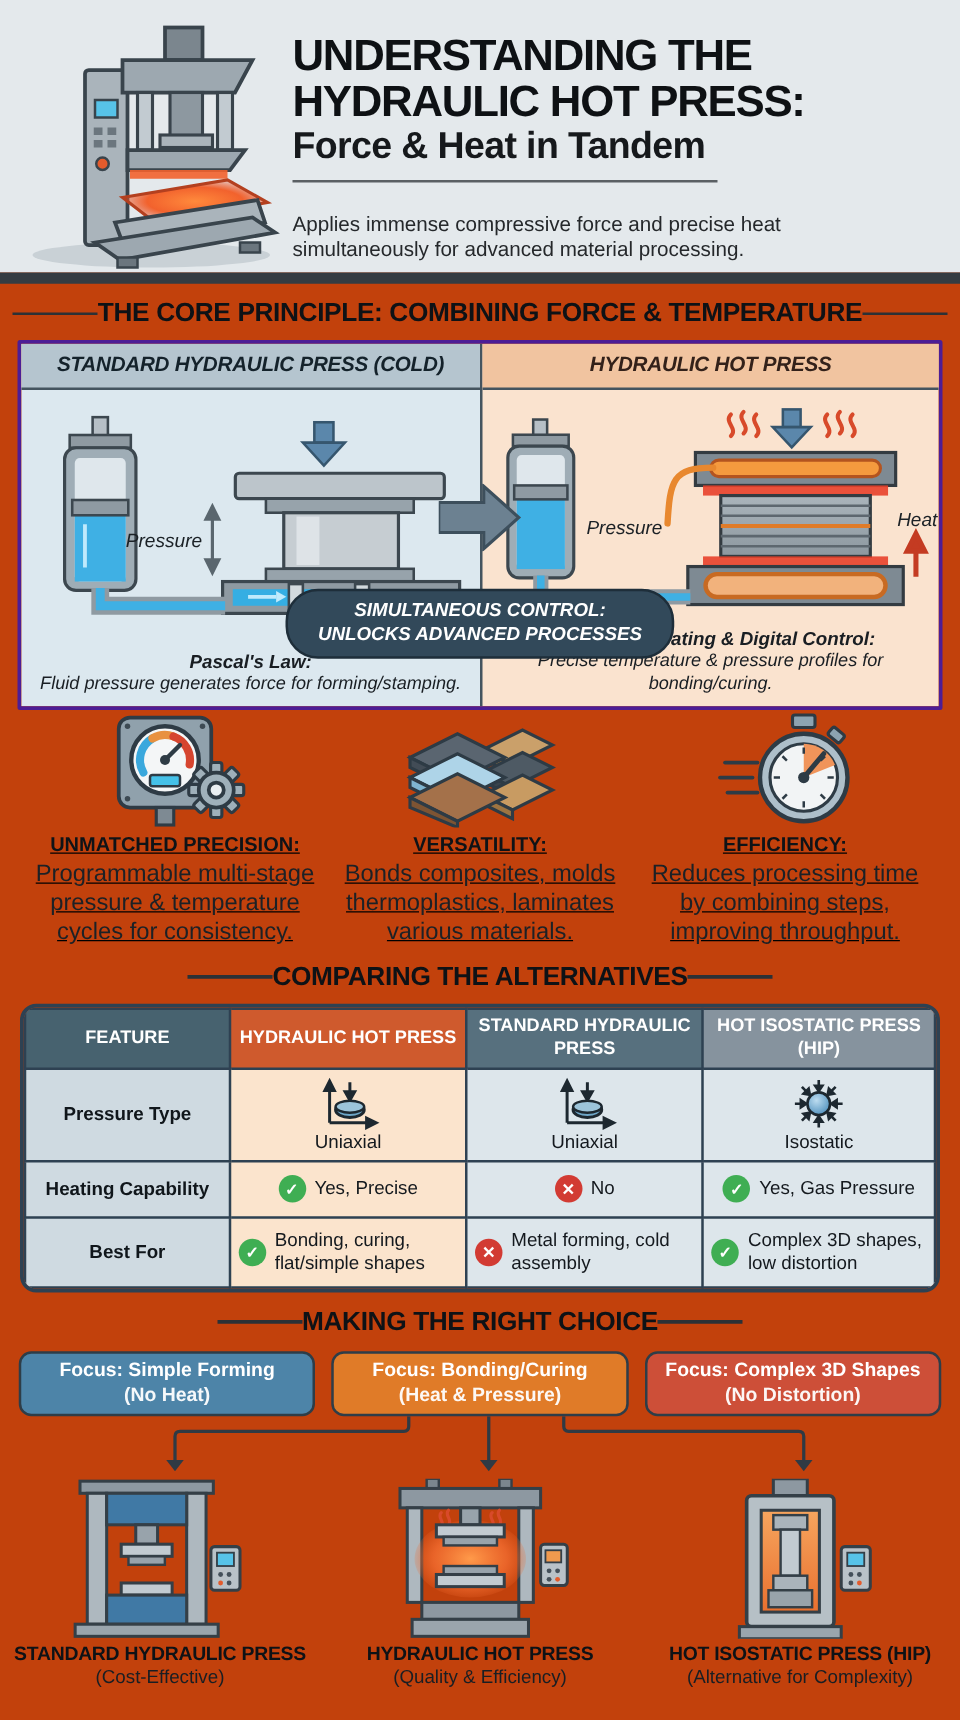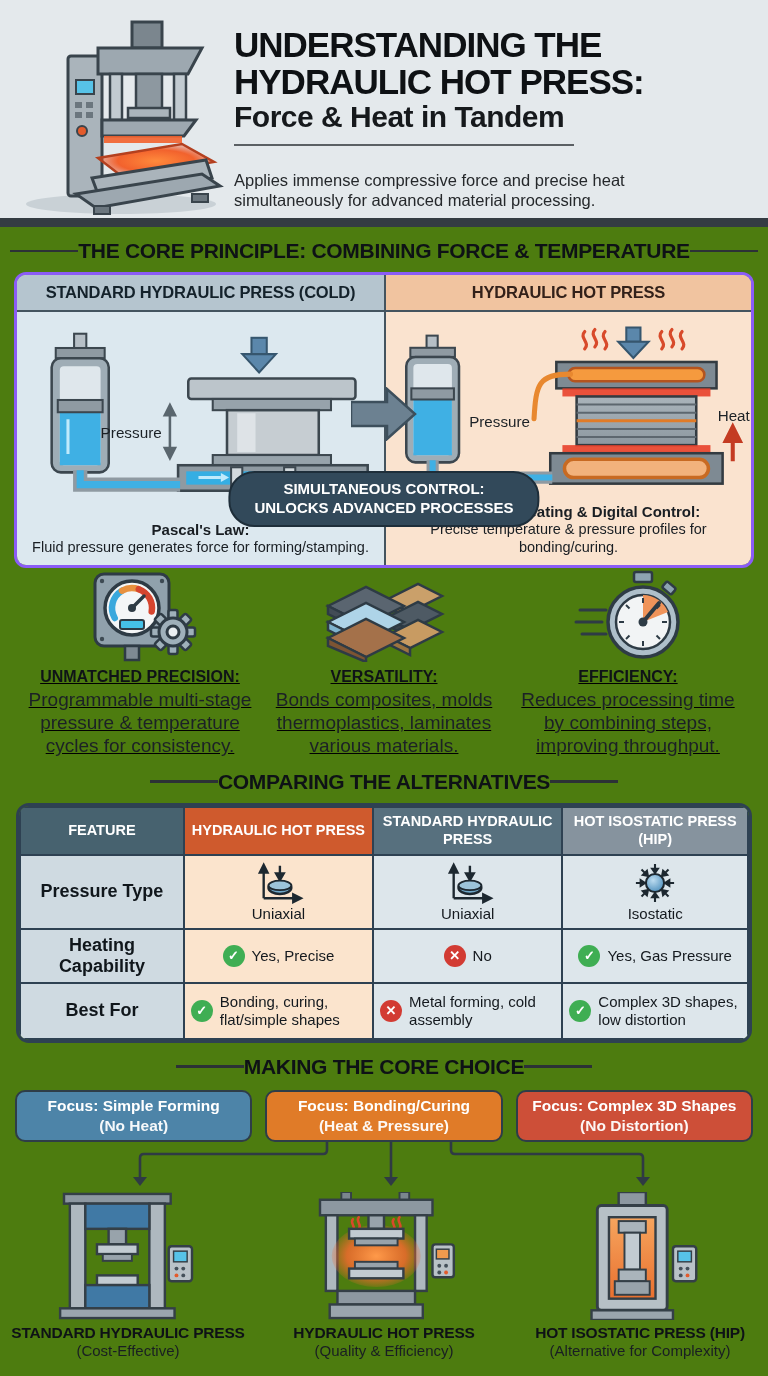--- a/index.html
+++ b/index.html
@@ -1,35 +1,35 @@
 <!DOCTYPE html>
 <html><head>
 <meta charset="utf-8">
 <style>
   * { margin:0; padding:0; box-sizing:border-box; }
   body { background:#888; display:flex; justify-content:center; font-family:"Liberation Sans", sans-serif; }
-  .page { width:768px; height:1376px; background:#4d7c0f; position:relative; overflow:hidden; }
+  .page { width:768px; height:1376px; background:#c2410c; position:relative; overflow:hidden; }
 
   
   .hero { height:218px; background:#e4e9ec; display:flex; padding:8px 14px 0 6px; }
   .hero-art { flex:0 0 222px; }
   .hero-text { padding-top:18px; padding-left:6px; }
   .hero-text .t1 { font-size:35px; font-weight:800; letter-spacing:-1px; color:#0e1114; line-height:1.06; }
   .hero-text .t2 { font-size:30px; font-weight:700; letter-spacing:-0.5px; color:#16191c; line-height:1.15; }
   .hero-rule { width:340px; height:2px; background:#5b6064; margin:9px 0 9px; }
   .hero-sub { font-size:16.5px; color:#25282b; line-height:1.25; max-width:500px;margin-top:24px; }
   .strip { height:9px; background:#343c42; }
 
   
   .sec-title { display:flex; align-items:center; justify-content:center; margin:12px 0 9px; }
   .sec-title .ln { height:2.5px; width:68px; background:#2c3136; }
   .sec-title h2 { font-size:21px; font-weight:800; letter-spacing:-0.3px; color:#0e1216; white-space:nowrap; }
 
   
-  .duo { margin:0 14px; border:3px solid #8b5cf6; border-radius:12px; overflow:hidden; display:flex; height:296px; position:relative; }
+  .duo { margin:0 14px; border:3px solid #4c1d95; border-radius:2px; overflow:hidden; display:flex; height:296px; position:relative;font-style:italic; }
   .panel { width:50%; display:flex; flex-direction:column; }
   .panel.left { background:#dce8ef; }
   .panel.right { background:#fae3cf; border-left:2.5px solid #44545f; }
   .p-head { height:37px; display:flex; align-items:center; justify-content:center; font-weight:800; font-size:16.5px; letter-spacing:-0.2px; border-bottom:2.5px solid #44545f; }
   .panel.left  .p-head { background:#b5c5cf; color:#14222b; }
   .panel.right .p-head { background:#f1c4a0; color:#33211a; }
   .p-diagram { flex:1; position:relative; }
   .p-diagram svg { position:absolute; inset:0; width:100%; height:100%; }
   .p-cap { text-align:center; font-size:14.5px; line-height:1.2; color:#191e23; padding:0 12px 9px; }
   .p-cap b { display:block; font-size:15px; }
@@ -48,21 +48,21 @@
   
   .tbl-wrap { margin:2px 16px 0; border:3px solid #2e4152; border-radius:13px; overflow:hidden; }
   table { width:100%; border-collapse:collapse; table-layout:fixed; }
   th, td { border:2px solid #2e4152; text-align:center; vertical-align:middle; }
   th { color:#fff; font-weight:800; font-size:14.5px; line-height:1.2; height:48px; padding:2px 4px; }
   col.c1 { width:22.5%; } col.c2 { width:26%; } col.c3 { width:26%; } col.c4 { width:25.5%; }
   th.h-feature { background:#47626f; }
   th.h-hot { background:#cf5a2d; }
   th.h-std { background:#57707e; }
   th.h-hip { background:#86939e; }
-  td.feature { background:#cfdae1; font-weight:800; font-size:18px; color:#10161b; }
+  td.feature { background:#cfdae1; font-weight:800; font-size:15px; color:#10161b; }
   td.hotcol { background:#fbe4cd; }
   td.coolcol { background:#dde6eb; }
   td { font-size:15px; color:#14191e; padding:5px 6px; }
   .cell-stack { display:flex; flex-direction:column; align-items:center; gap:1px; }
   .cell-line { display:flex; align-items:center; justify-content:center; gap:7px; }
   .cell-line .lbl { text-align:left; line-height:1.15; }
   .dot { width:22px; height:22px; min-width:22px; border-radius:50%; display:flex; align-items:center; justify-content:center;
          color:#fff; font-size:13px; font-weight:800; }
   .dot.yes { background:#3fae53; }
   .dot.no  { background:#d23b33; }
@@ -523,21 +523,21 @@
           </td>
         </tr>
       </tbody>
         </table>
     </div>
   </section>
 
   <section>
     <div class="sec-title">
       <span class="ln"></span>
-      <h2>MAKING THE CORE CHOICE</h2>
+      <h2>MAKING THE RIGHT CHOICE</h2>
       <span class="ln"></span>
     </div>
 
     <div class="choice-boxes">
       <div class="cbox b0">
         <span>Focus: Simple Forming</span>
         <span class="l2">(No Heat)</span>
       </div>
       <div class="cbox b1">
         <span>Focus: Bonding/Curing</span>

